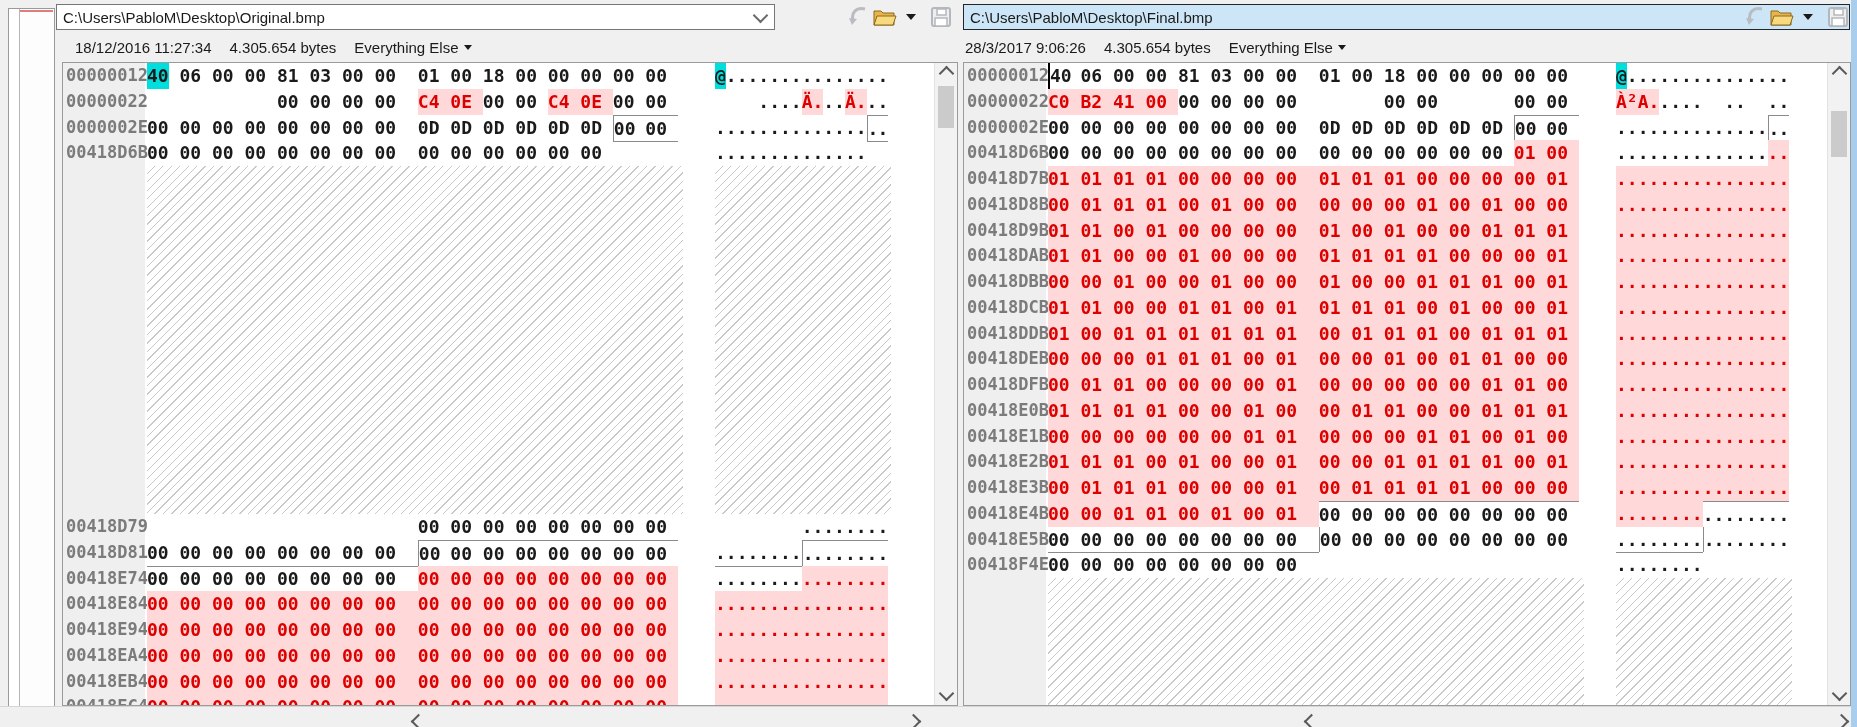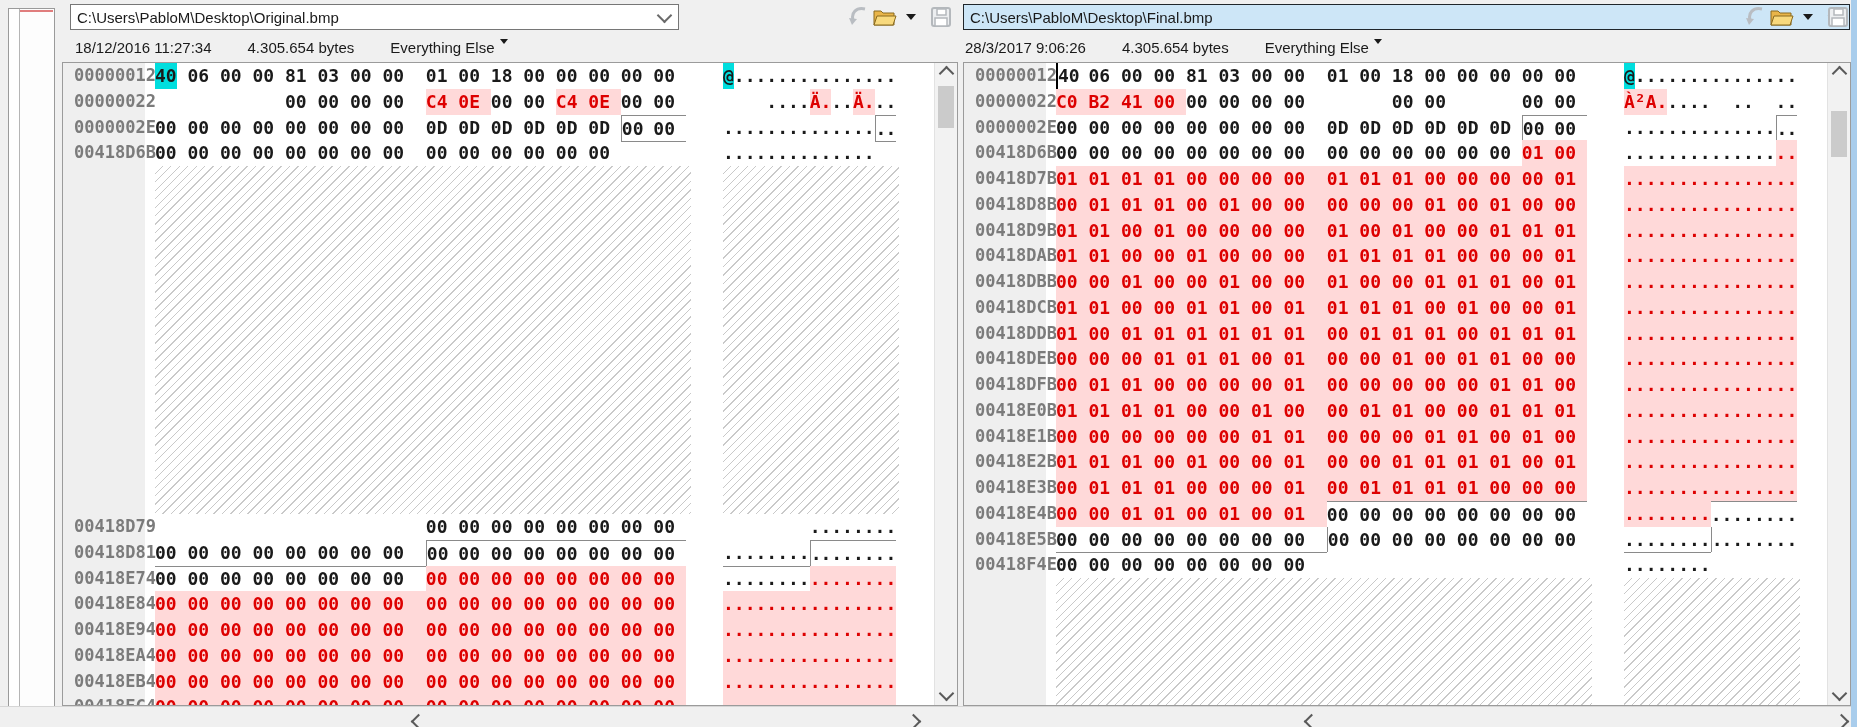--- a/index.html
+++ b/index.html
@@ -15,28 +15,28 @@
   .chev.up{transform:rotate(45deg)}
   .chev.down{transform:rotate(225deg);margin-top:-4px}
   .chev.left{transform:rotate(-45deg)}
   .chev.right{transform:rotate(135deg)}
   .combo .chev{transform:rotate(225deg);margin:-3px 4px 0 4px;border-color:#6a6a6a}
   .tbicon{position:absolute;top:4px;width:26px;height:26px;display:flex;align-items:center;justify-content:center}
   .tri{width:0;height:0;border-left:5px solid transparent;border-right:5px solid transparent;border-top:6px solid #1a1a1a}
   .tri.small{border-left-width:4px;border-right-width:4px;border-top-width:5px;margin-left:5px}
 
   
-  .info{position:absolute;top:36px;height:22px;display:flex;align-items:center;gap:36px;font-size:15px}
-  .mode{display:flex;align-items:flex-start;cursor:default}
+  .info{position:absolute;top:36px;height:22px;display:flex;align-items:center;gap:18px;font-size:15px}
+  .mode{display:flex;align-items:center;cursor:default}
 
   
   .pane{position:absolute;top:62px;height:644px;background:#fff;border:1px solid #9b9b9b;
         box-sizing:border-box;overflow:hidden}
   .gutterbg{position:absolute;left:0;top:0;bottom:0;width:82px;background:#efefef}
-  .rows{position:absolute;left:8px;top:0;right:23px}
+  .rows{position:absolute;left:0;top:0;right:23px}
   .row{position:relative;height:25.75px;line-height:25.75px;white-space:nowrap;
        font-family:"DejaVu Sans Mono",monospace;font-weight:bold;font-size:18px}
   .addr{position:absolute;left:3px;width:79px;color:#7b7b7b;font-size:17px;letter-spacing:0}
   .hex{position:absolute;left:84px}
   .ascii{position:absolute;left:652px}
   .b{display:inline-block;box-sizing:border-box;width:3ch;padding-right:1ch;background-clip:border-box;vertical-align:top}
   .b.g7{width:4ch;padding-right:2ch}
   .a{display:inline-block;box-sizing:border-box;width:1ch;vertical-align:top}
   .r{color:#dd0000;background:#ffd9d9}
   .c{background:#00dede;background-clip:content-box}
@@ -71,21 +71,21 @@
 </style>
 </head>
 <body>
 
 <div class="filemap">
   <div class="strip"></div>
   <div class="mark" style="top:1px"></div>
   <div class="mark" style="bottom:2px"></div>
 </div>
 
-<div class="combo" style="left:70px;width:609px">
+<div class="combo" style="left:56px;width:719px">
   <span class="txt">C:\Users\PabloM\Desktop\Original.bmp</span>
   <span class="chev"></span>
 </div>
 <div class="tbicon" style="left:845px">
   <svg width="22" height="22" viewBox="0 0 22 22">
     <path d="M18 3 C9 1 4 7 6 14" fill="none" stroke="#b9bdc2" stroke-width="3"></path>
     <path d="M2 12 L10 13 L5 19 Z" fill="#b9bdc2"></path>
   </svg>
 </div>
 <div class="tbicon" style="left:872px">

